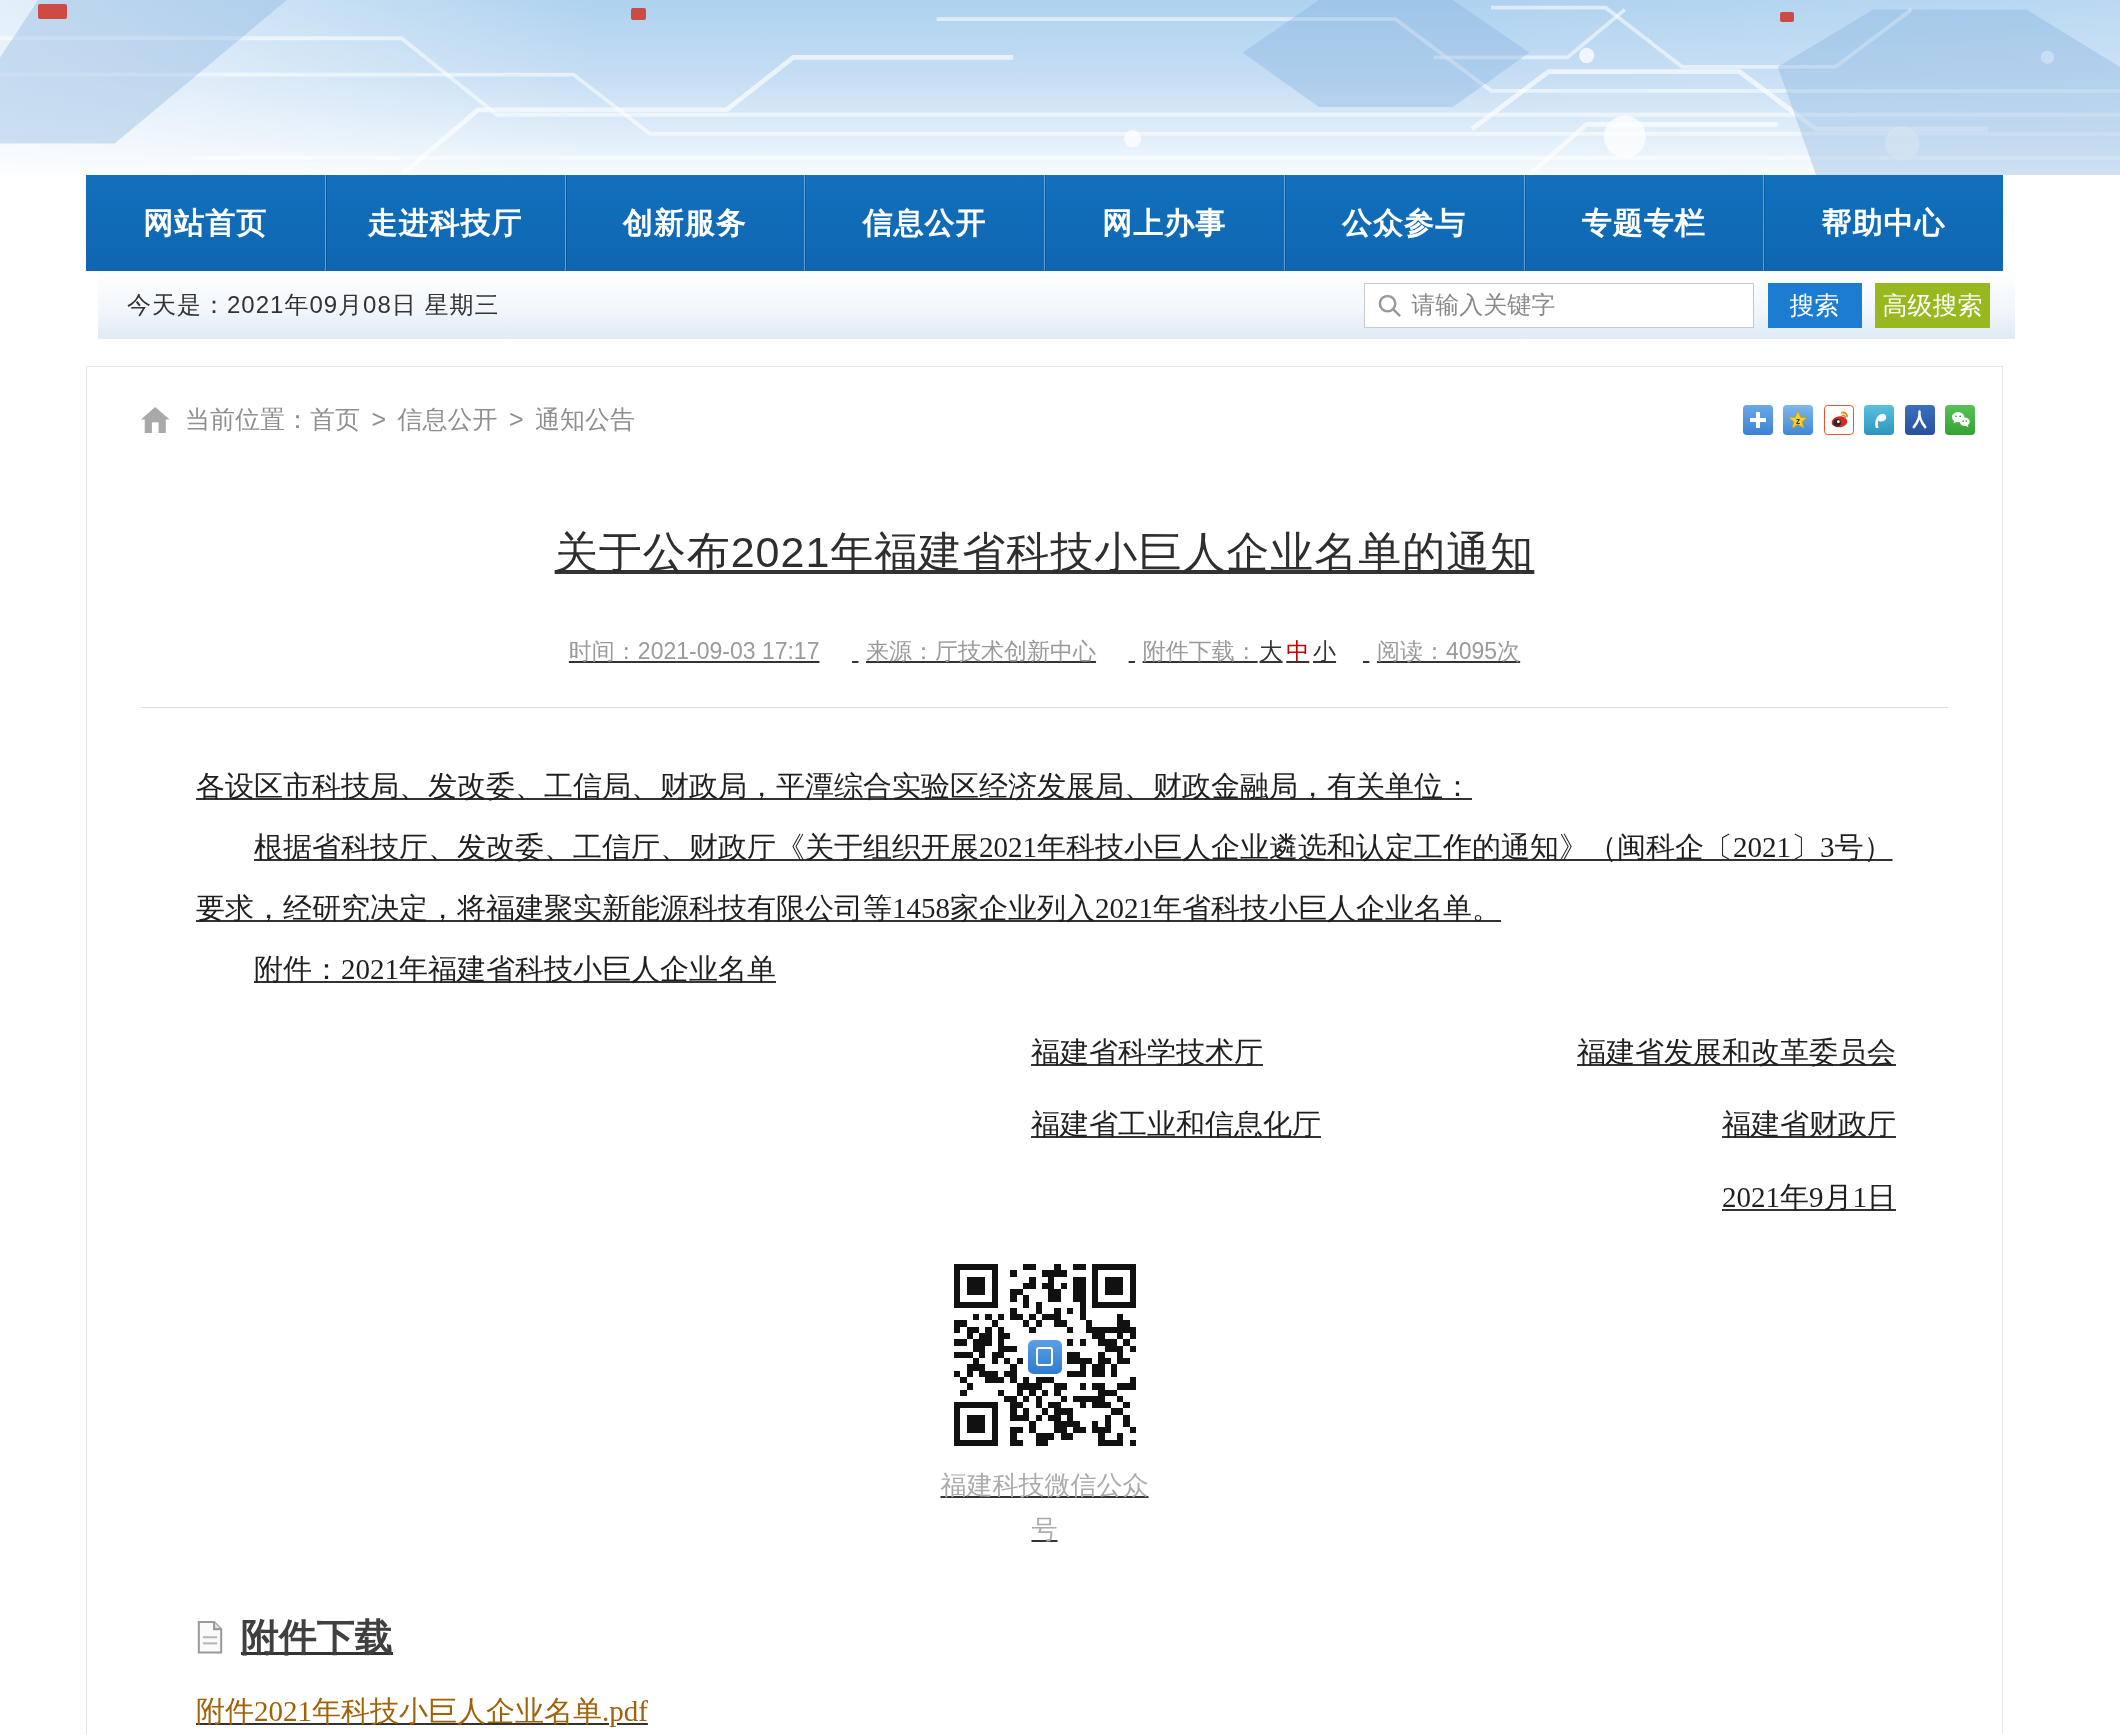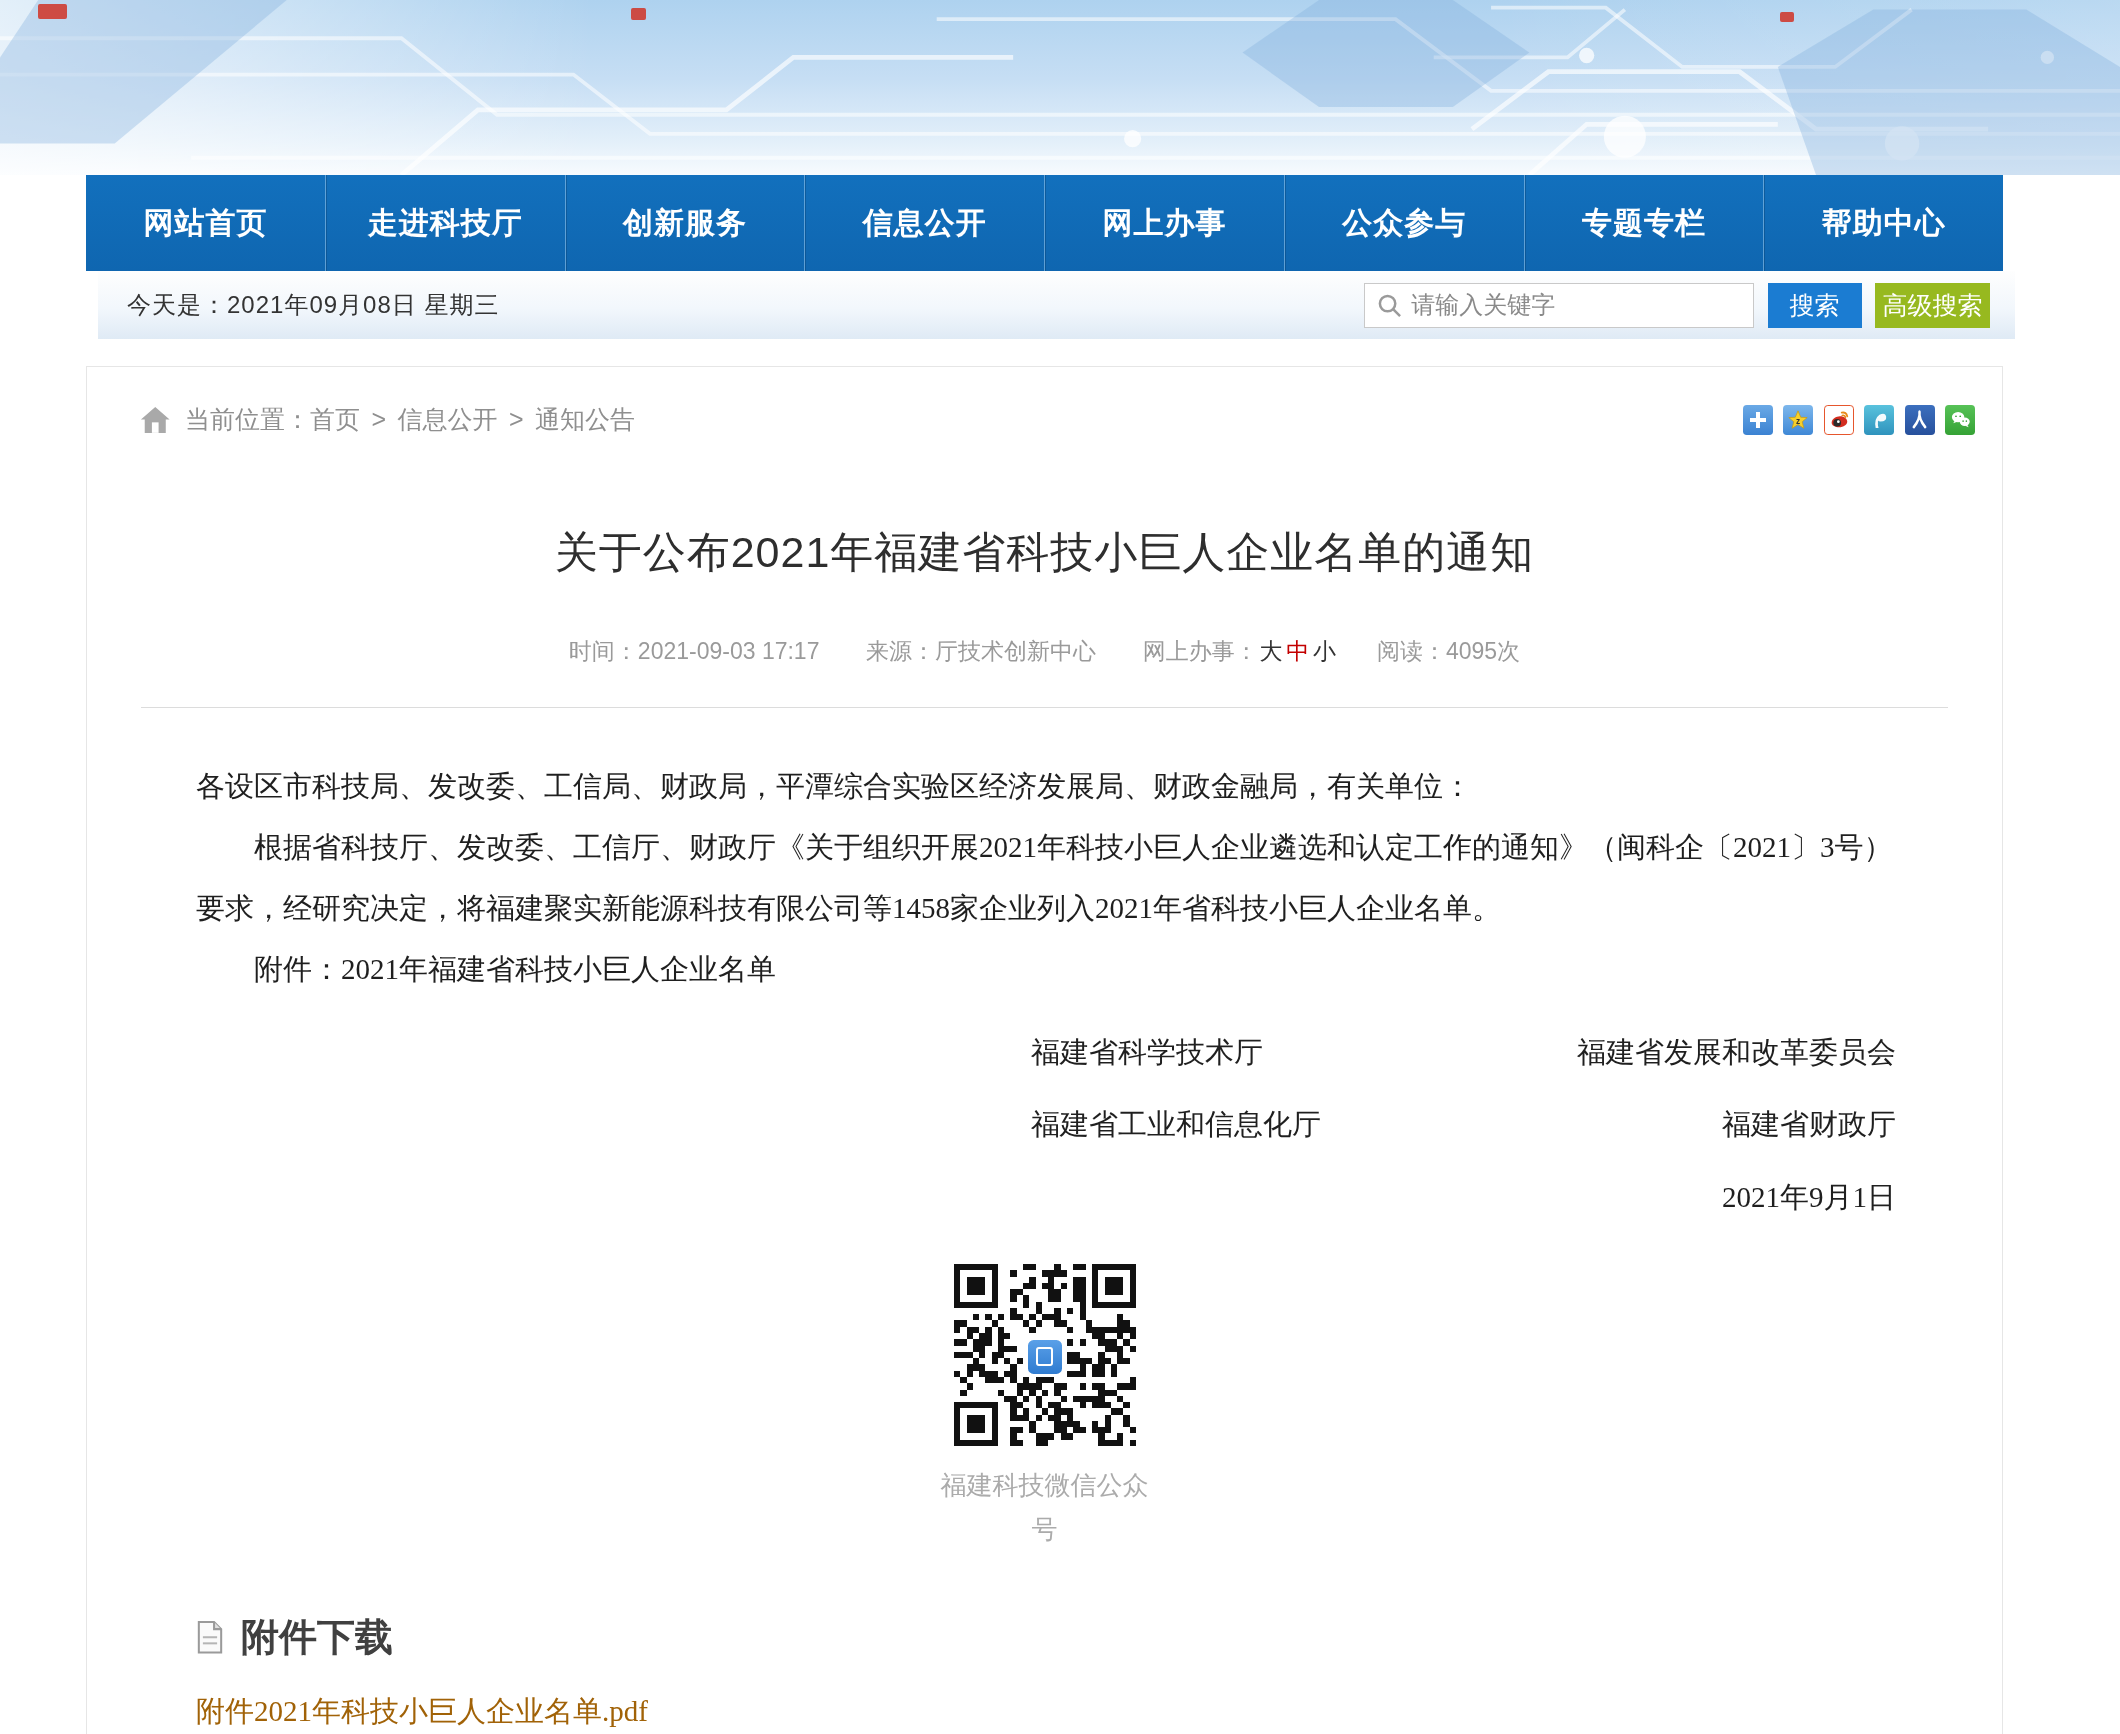--- a/index.html
+++ b/index.html
@@ -63,21 +63,21 @@
     background:#fff; border:1px solid #e6e6e6; border-bottom:none;
   }
   .crumb-row { display:flex; align-items:center; padding:36px 27px 0 52px; }
   .crumb-label, .crumb-link, .crumb-sep { font-size:25px; color:#8f8f8f; }
   .crumb-link { cursor:pointer; }
   .crumb-sep { margin:0 11.5px; }
   .home-ico { margin-right:13.4px; display:inline-flex; }
   .share-icons { margin-left:auto; display:flex; gap:10.5px; align-items:center; }
   .sicon { width:30px; height:30px; border-radius:3.8px; display:flex; align-items:center; justify-content:center; cursor:pointer; overflow:hidden; }
 
-  .article { margin:0 54px; }
+  .article { margin:0 54px;text-decoration:underline; }
   .page-title { text-align:center; margin-top:88px; font-size:43px; color:#2e2e2e; font-weight:400; letter-spacing:1px; }
   .meta { text-align:center; margin-top:54px; font-size:23px; color:#9a9a9a; }
   .meta span { margin:0 7.6px; }
   .meta .gap { margin:0 25px 0 0; }
   .fs-dark { color:#333; cursor:pointer; }
   .fs-red { color:#c30000; cursor:pointer; }
   .rule { border-bottom:1px solid #dcdcdc; margin-top:40px; }
 
   .body-text {
     margin-top:48px; padding:0 55px; font-size:29px; color:#1f1f1f; line-height:61px;
@@ -232,21 +232,21 @@
       </span>
     </div>
   </div>
 
   <div class="article">
     <h1 class="page-title">关于公布2021年福建省科技小巨人企业名单的通知</h1>
 
     <div class="meta">
       <span>时间：2021-09-03 17:17</span><span class="gap"></span>
       <span>来源：厅技术创新中心</span><span class="gap"></span>
-      <span style="margin-right:0;">网上办事：</span><span class="fs-dark" style="margin:0 1.9px;">大</span><span class="fs-red" style="margin:0 1.9px;">中</span><span class="fs-dark" style="margin:0 1.9px;">小</span><span class="gap"></span>
+      <span style="margin-right:0;">附件下载：</span><span class="fs-dark" style="margin:0 1.9px;">大</span><span class="fs-red" style="margin:0 1.9px;">中</span><span class="fs-dark" style="margin:0 1.9px;">小</span><span class="gap"></span>
       <span>阅读：4095次</span>
     </div>
 
     <div class="rule"></div>
 
     <div class="body-text">
       <p>各设区市科技局、发改委、工信局、财政局，平潭综合实验区经济发展局、财政金融局，有关单位：</p>
       <p class="indent">根据省科技厅、发改委、工信厅、财政厅《关于组织开展2021年科技小巨人企业遴选和认定工作的通知》（闽科企〔2021〕3号）要求，经研究决定，将福建聚实新能源科技有限公司等1458家企业列入2021年省科技小巨人企业名单。</p>
       <p class="indent">附件：2021年福建省科技小巨人企业名单</p>
     </div>

